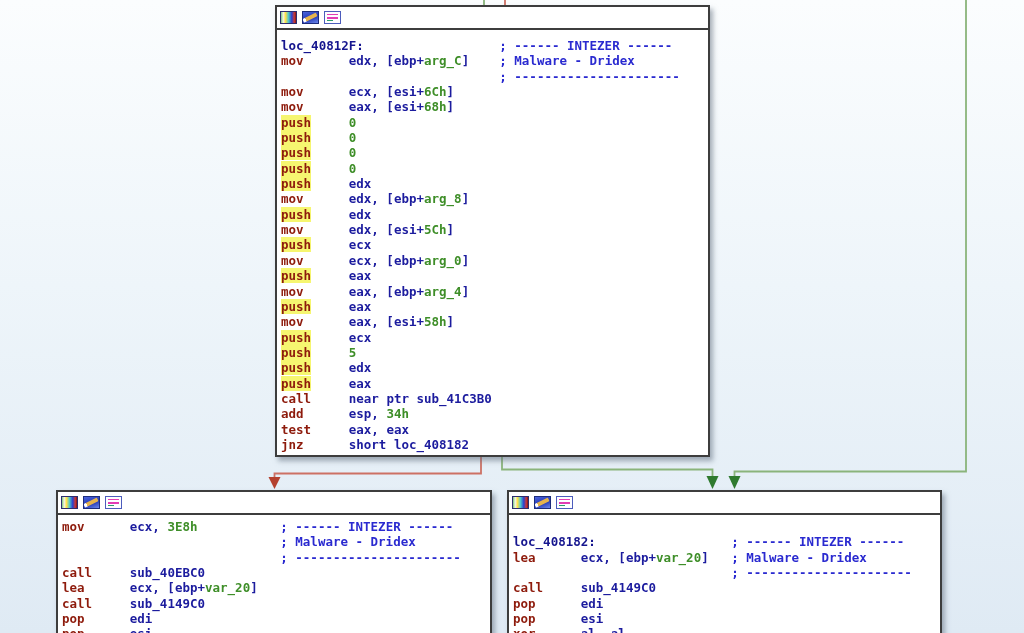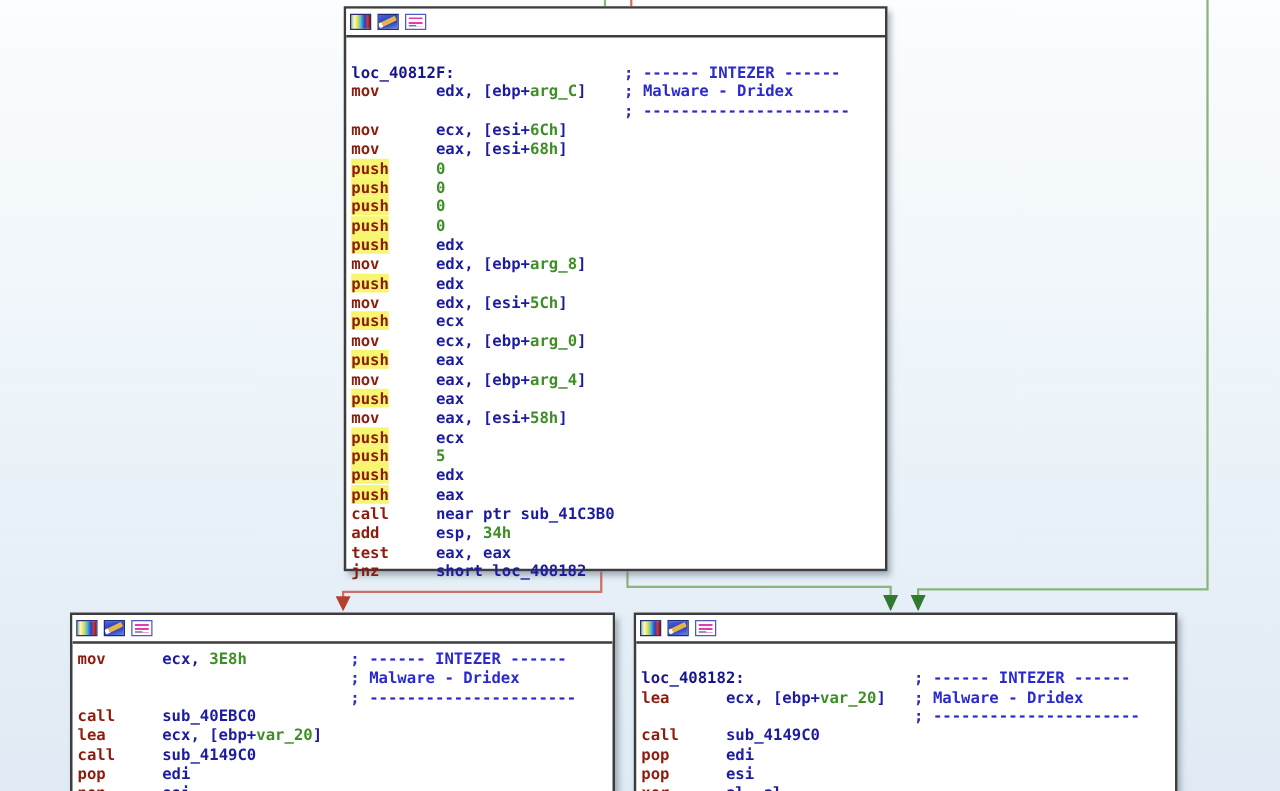--- a/index.html
+++ b/index.html
@@ -49,21 +49,21 @@
   }
   .icon-listing::after{
     content:"";position:absolute;left:2px;bottom:2px;width:6px;height:1.5px;background:#2c9c6c;
   }
 
   .code{
     font-family:"DejaVu Sans Mono",monospace;font-weight:bold;
     font-size:12.5px;line-height:15.35px;
     white-space:pre;padding-left:4px;color:var(--op);
   }
-  .block-top .code{padding-top:20px;}
+  .block-top .code{padding-top:8px;}
   .block-left .code,.block-right .code{padding-top:4px;}
   .asm-line{height:15.35px;}
   .mn{color:var(--mn);}
   .op{color:var(--op);}
   .lbl{color:var(--lbl);}
   .num{color:var(--num);}
   .cmt{color:var(--cmt);}
   .sp{color:var(--op);}
   .hl{color:var(--mn);background:var(--hl-bg);}
 </style>

